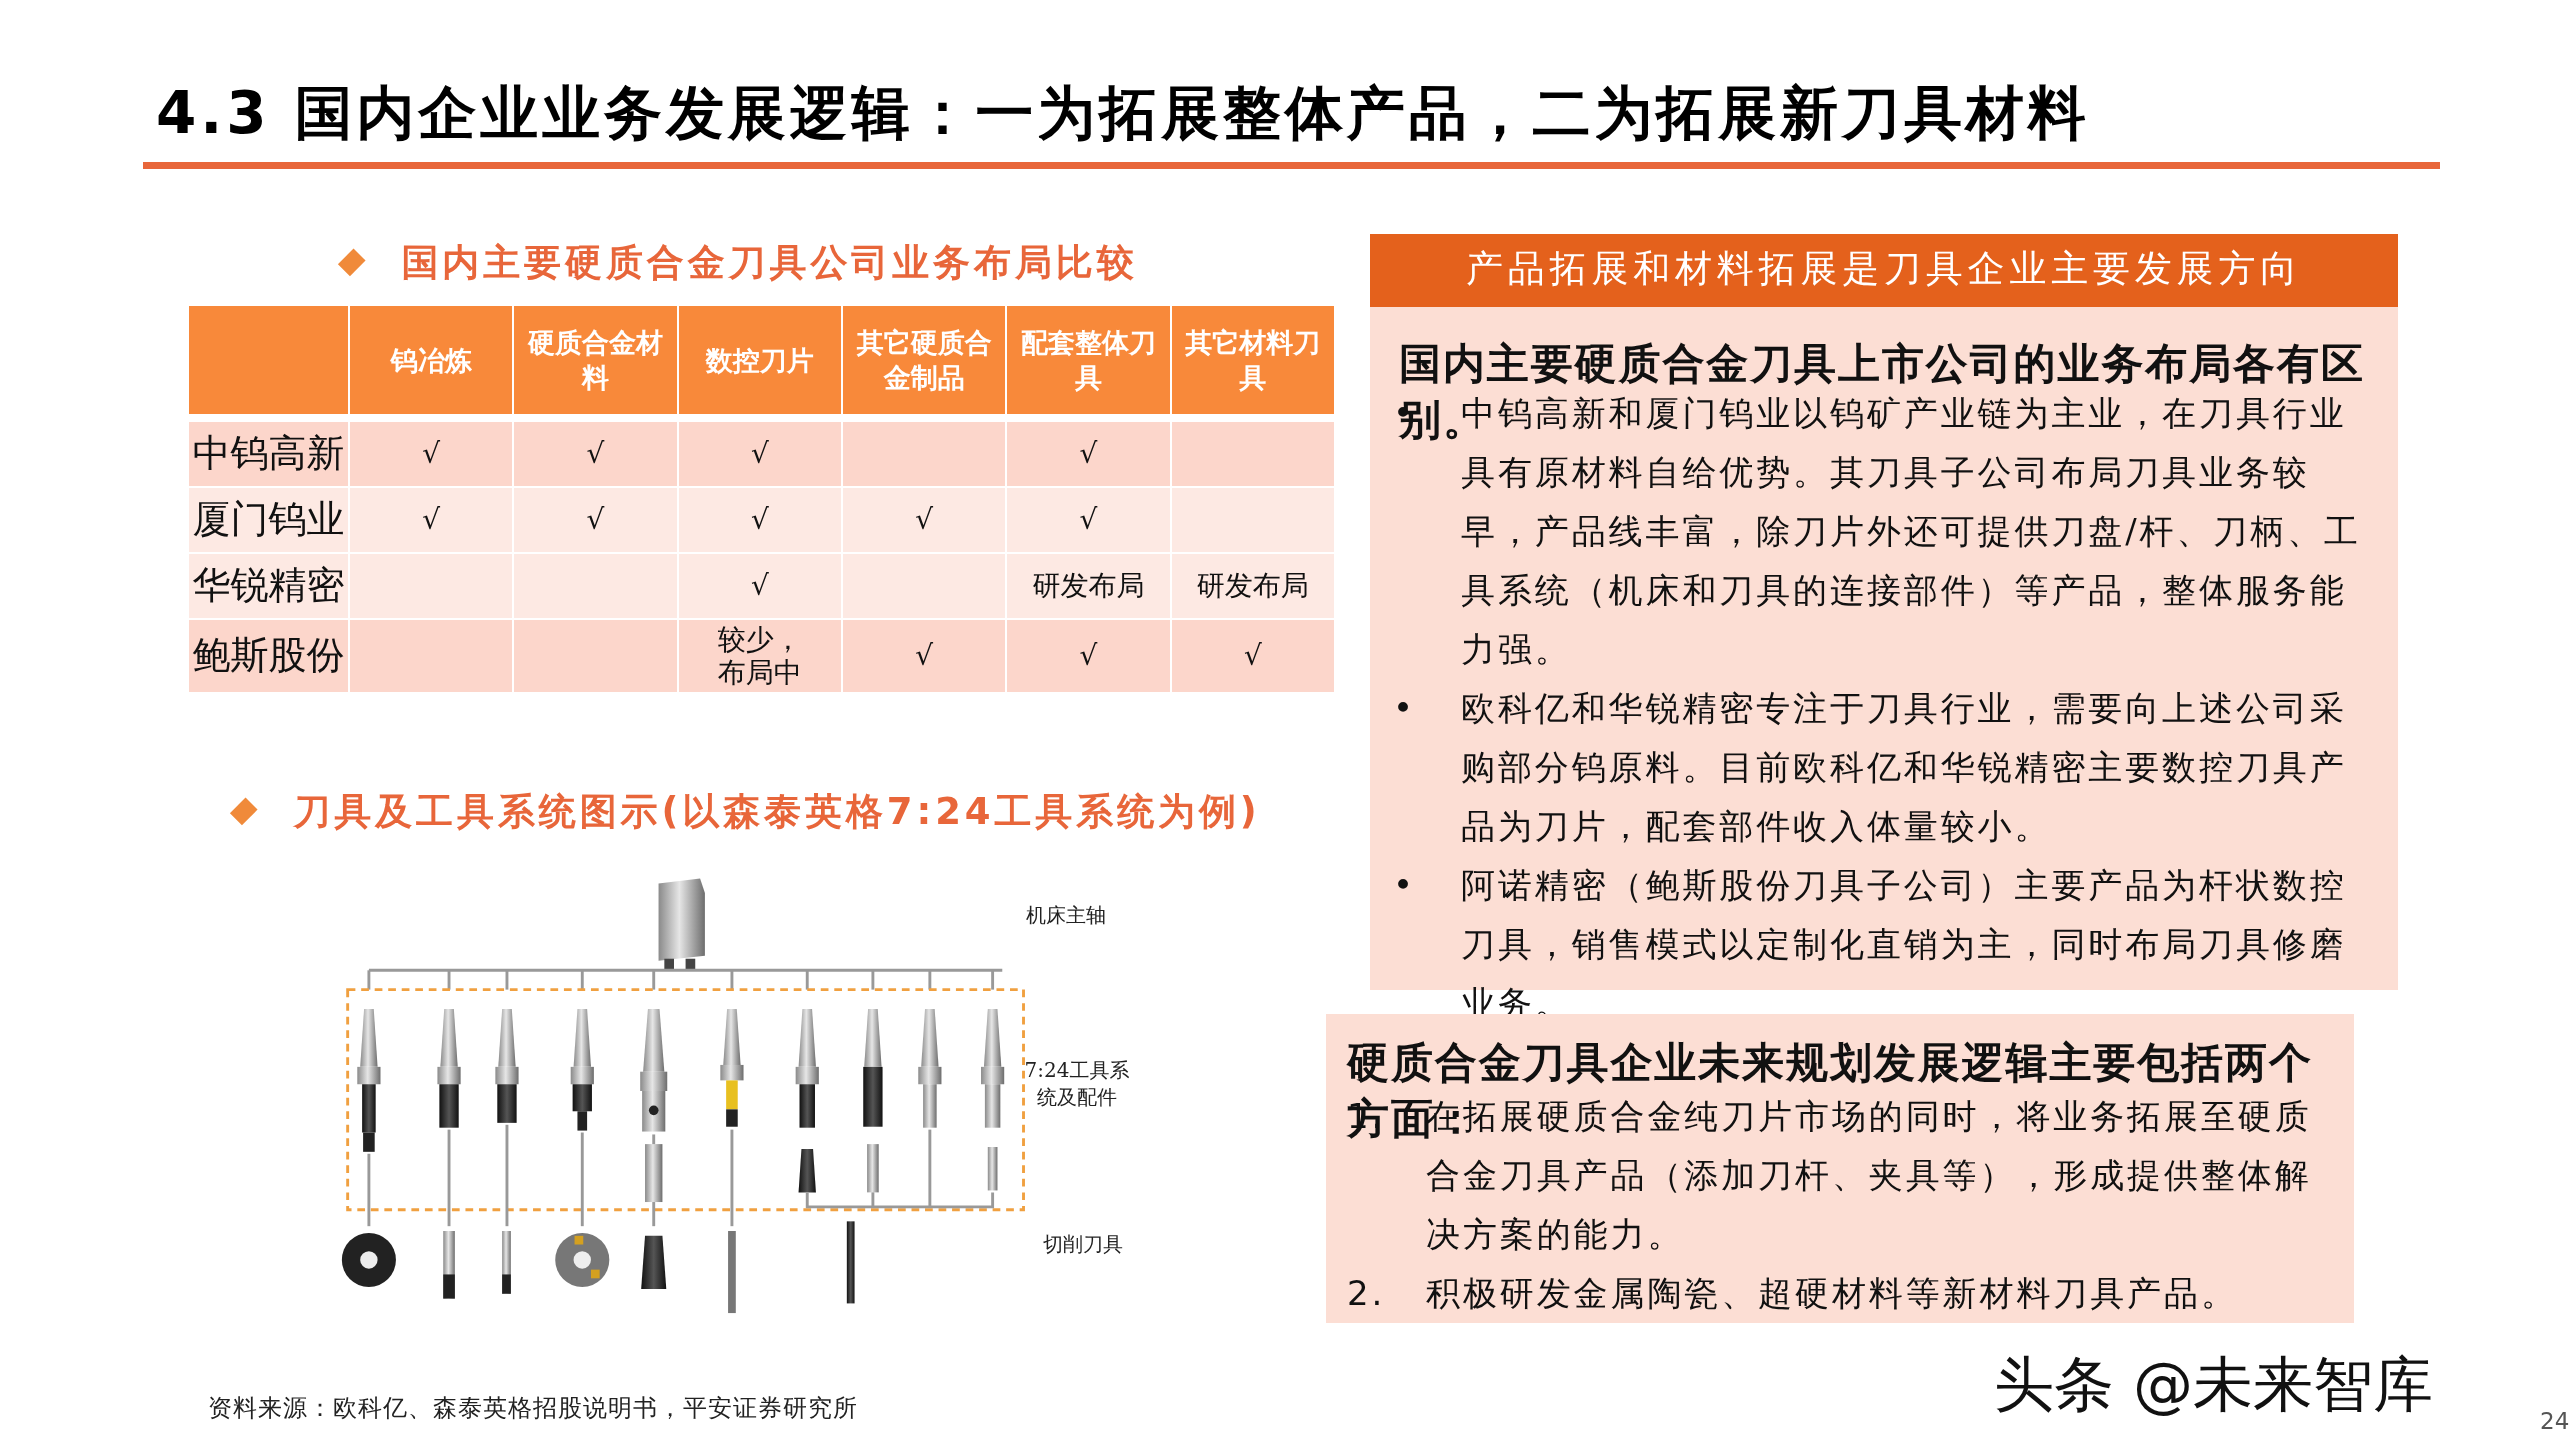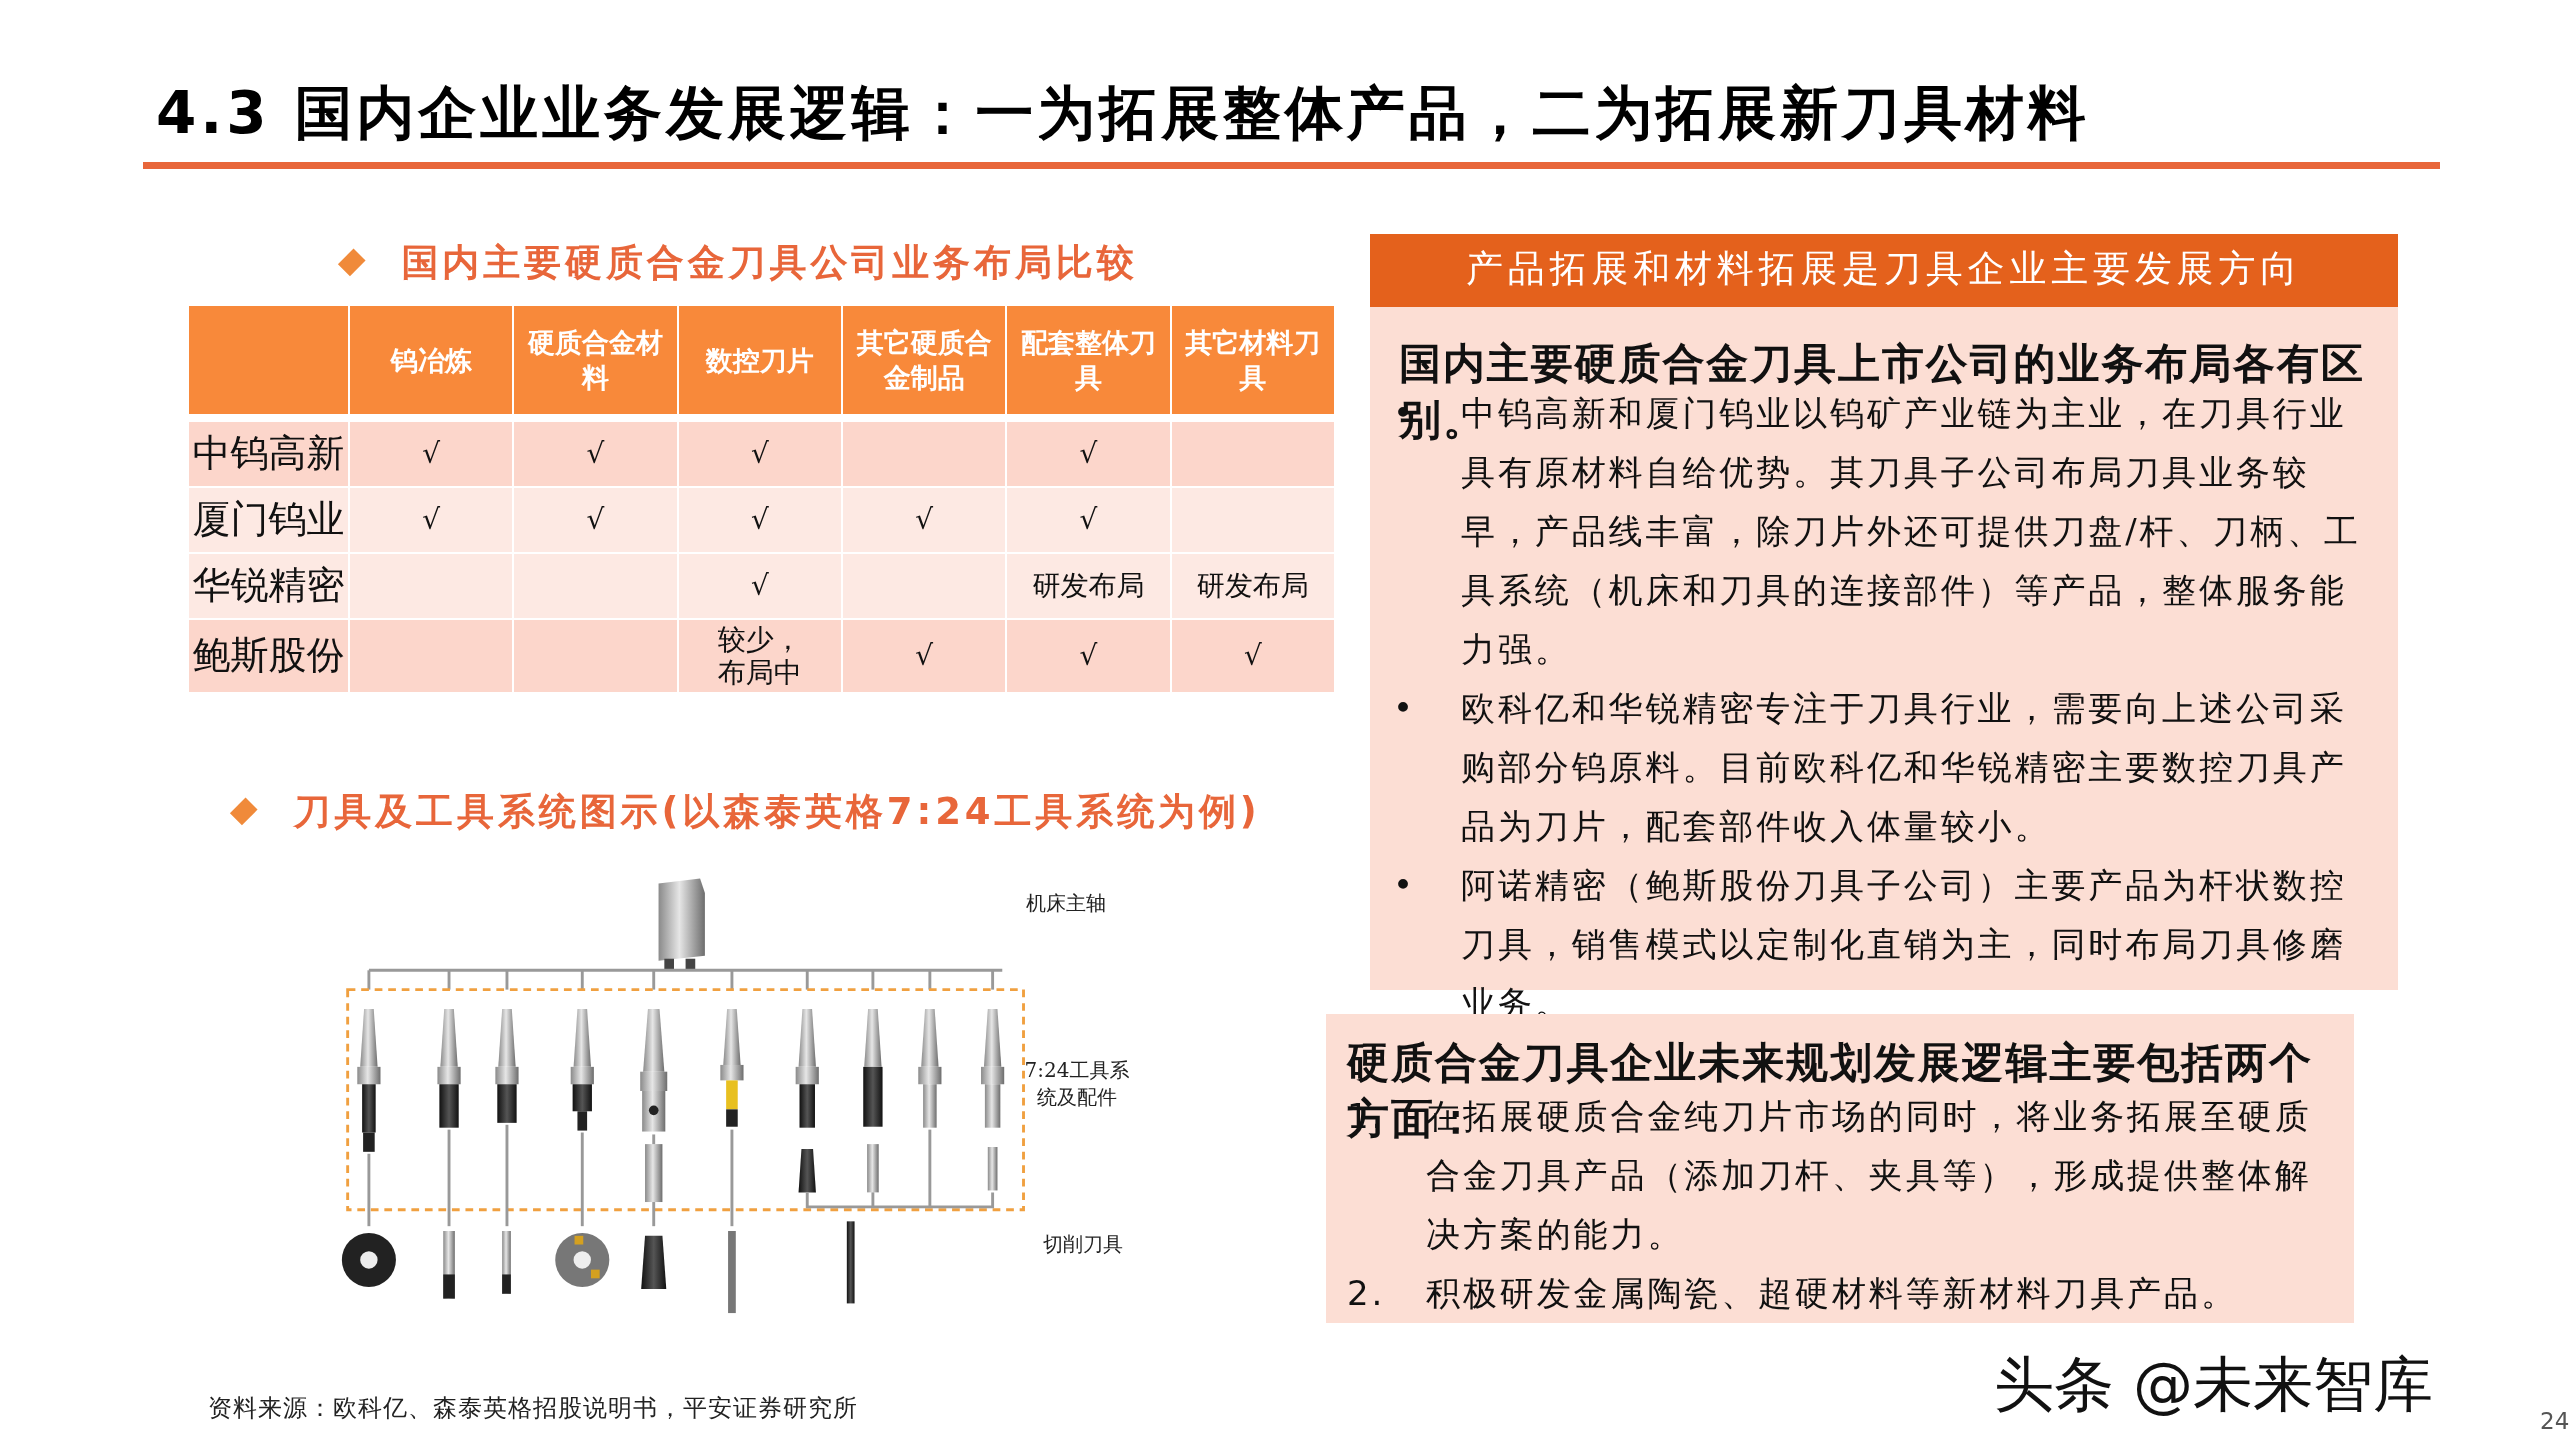--- a/index.html
+++ b/index.html
@@ -241,21 +241,21 @@
         <rect x="170" y="425" width="9" height="20" fill="#222"></rect>
       <circle cx="253" cy="410" r="28" fill="#777"></circle>
         <circle cx="253" cy="410" r="9" fill="#eee"></circle>
       <rect x="245" y="385" width="9" height="9" fill="#D4A020"></rect>
         <rect x="262" y="420" width="9" height="9" fill="#D4A020"></rect>
       <path d="M318 385 L336 385 L340 440 L314 440 Z" fill="url(#dark)"></path>
       <rect x="404" y="380" width="8" height="85" fill="#777"></rect>
       <rect x="527" y="370" width="8" height="85" fill="url(#dark)"></rect>
     </g>
   </svg>
-  <div class="abs diag-label" style="left:688px; top:26px;text-align:right;">机床主轴</div>
+  <div class="abs diag-label" style="left:688px; top:38px;text-align:right;">机床主轴</div>
   <div class="abs diag-label" style="left:686px; top:193px; width:106px; text-align:center; white-space:normal; line-height:27px;">7:24工具系统及配件</div>
   <div class="abs diag-label" style="left:705px; top:367px;">切削刀具</div>
 </div>
 
 <div class="abs source">资料来源：欧科亿、森泰英格招股说明书，平安证券研究所</div>
 
 <div class="abs right-banner">产品拓展和材料拓展是刀具企业主要发展方向</div>
 
 <div class="abs pink box1">
   <div class="lead" style="position:absolute; left:29px; top:29px;">国内主要硬质合金刀具上市公司的业务布局各有区别。</div>

